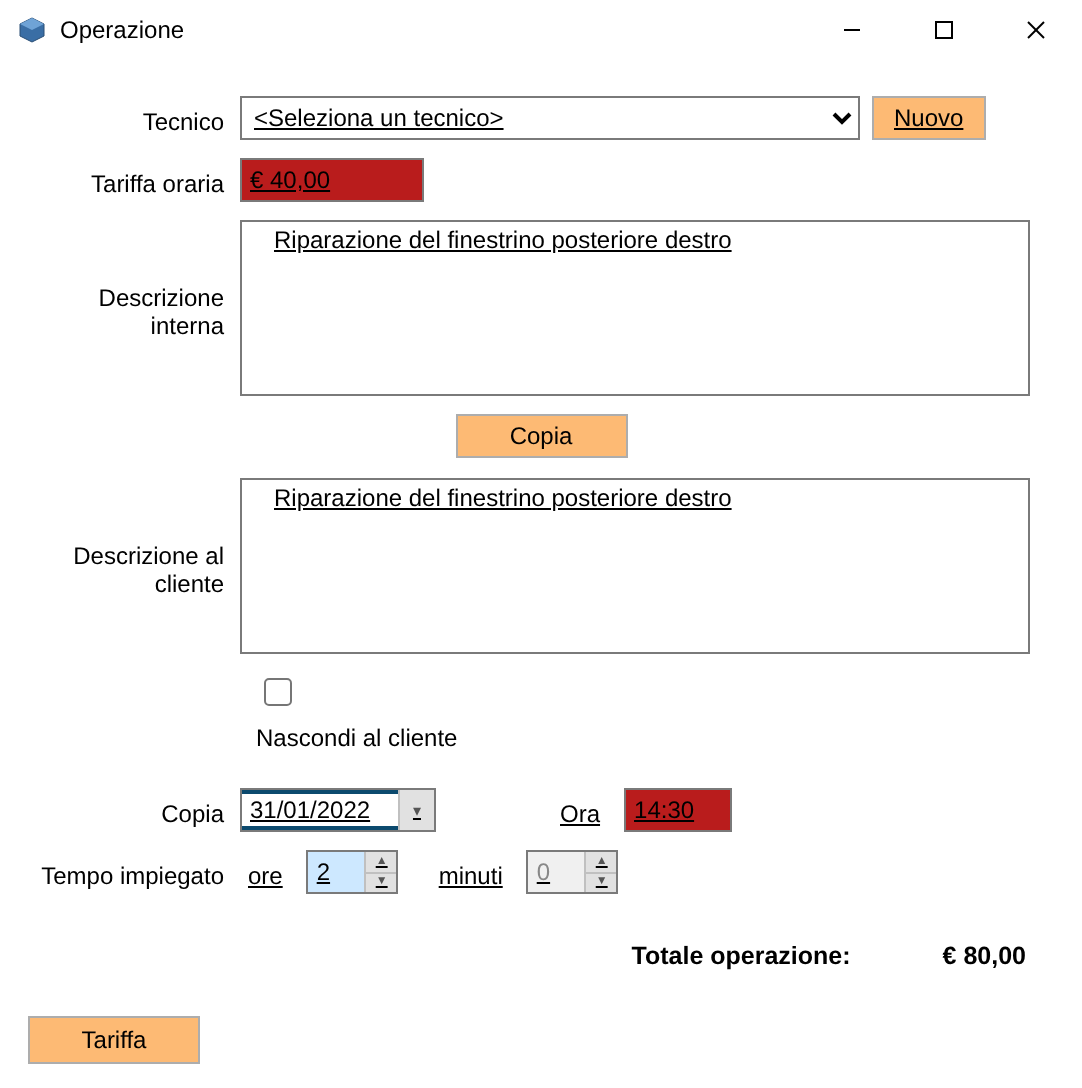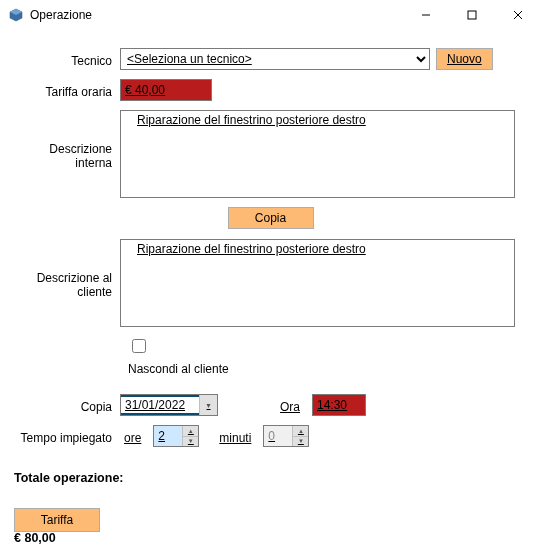--- a/index.html
+++ b/index.html
@@ -151,21 +151,20 @@
   .spinner.disabled input { color: #888; background: #f0f0f0; }
   .inline-label { padding: 3px 6px 0 4px; }
   .totale-row {
     display: flex;
     justify-content: flex-end;
     gap: 46px;
     font-weight: bold;
     font-size: 12.5px;
     margin-top: 24px;
     padding-right: 14px;
-    flex-direction: column;
   }
   .footer {
     position: absolute;
     bottom: 12px;
     left: 14px; right: 14px;
     display: flex;
     justify-content: space-between;
   }
   .footer .btn { width: 86px; height: 24px; }
 </style>

